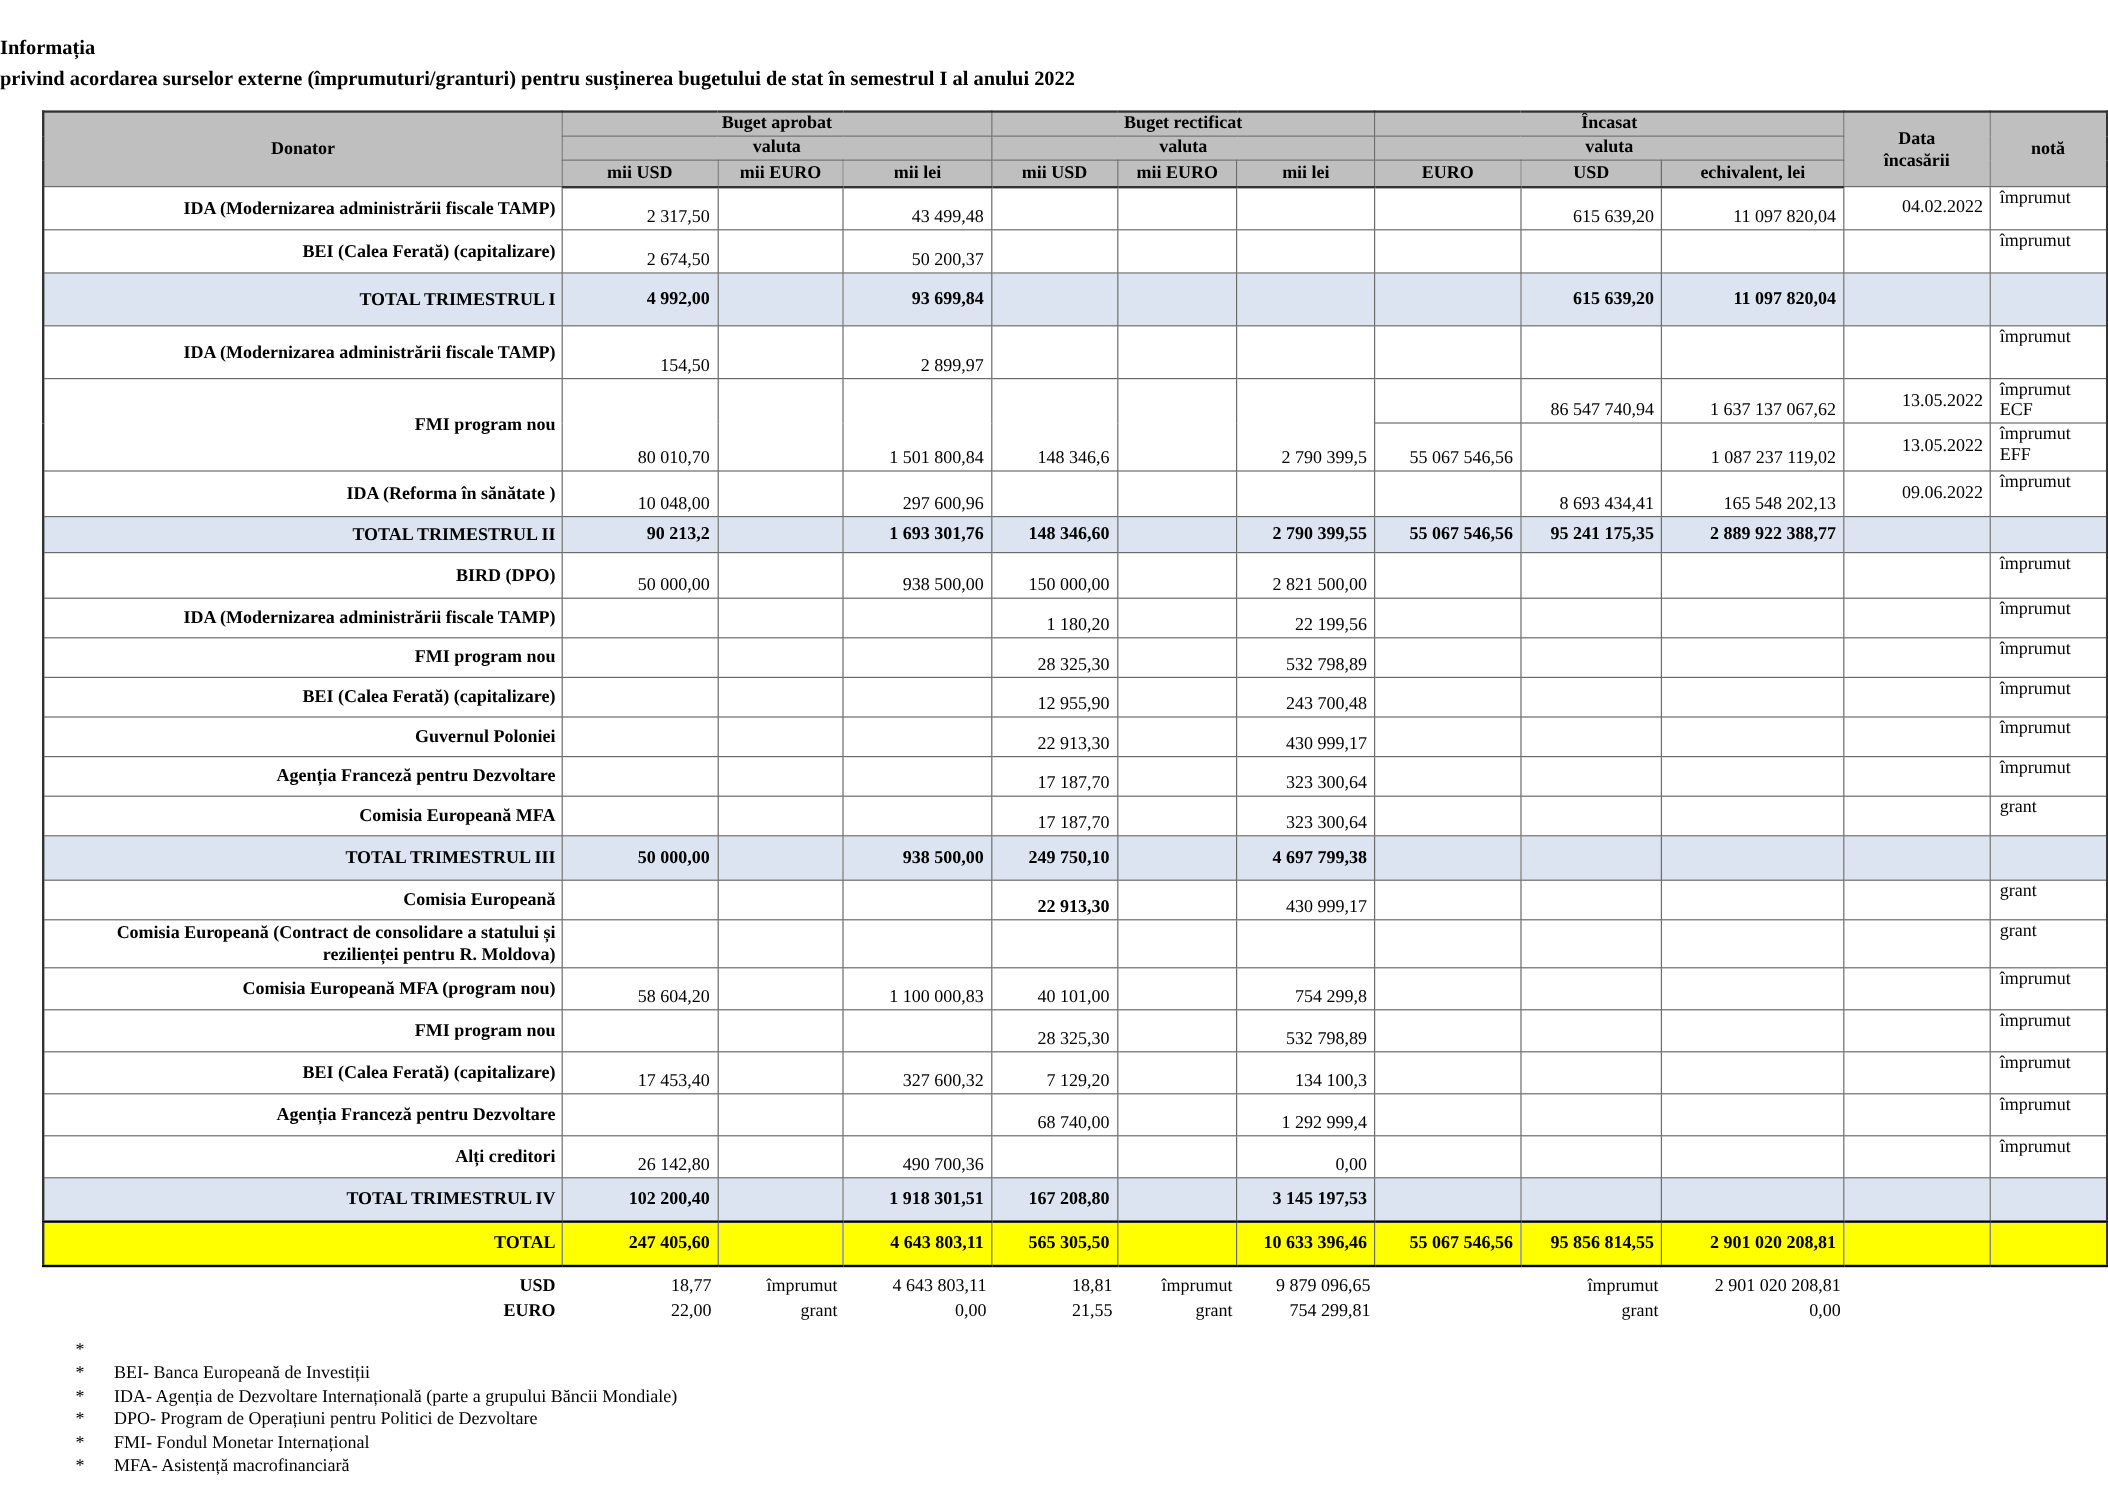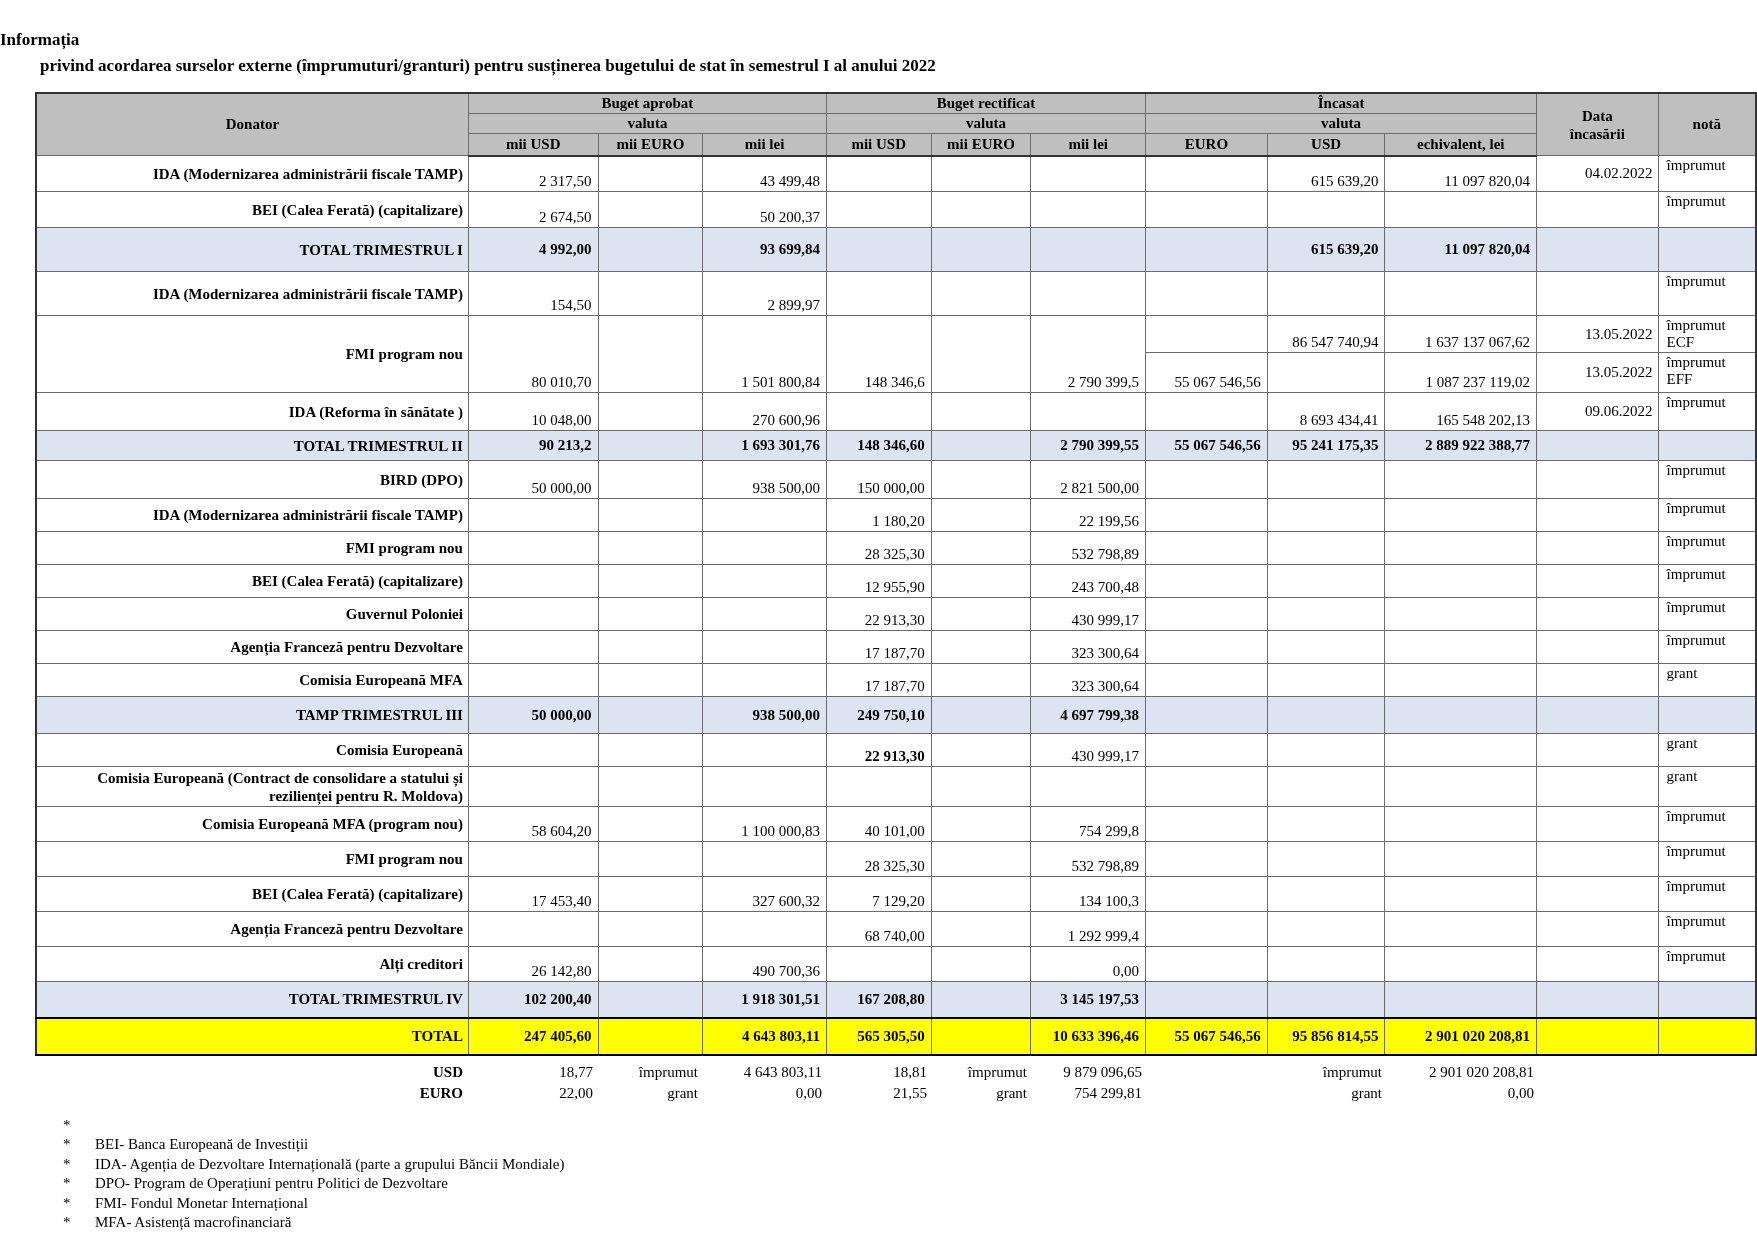--- a/index.html
+++ b/index.html
@@ -1,19 +1,19 @@
 <!DOCTYPE html>
 <html style="--header-bg: #bfbfbf; --subtotal-bg: #dbe4f0; --total-bg: #ffff00;"><head>
 <meta charset="utf-8">
 <style>
   html,body{margin:0;padding:0;background:#ffffff;}
   .page{width:1757px;height:1242px;background:#fff;font-family:"Liberation Serif","DejaVu Serif",serif;color:#000;overflow:hidden;position:relative;}
   .titles{text-align:left;padding-top:30px;}
   .title-l1{font-size:17px;font-weight:bold;}
-  .title-l2{font-size:17px;font-weight:bold;margin-top:6px;padding-left:40px;}
+  .title-l2{font-size:17px;font-weight:bold;margin-top:6px;}
   table.tbl{margin:16px 0 0 35px;border-collapse:collapse;table-layout:fixed;border:2px solid #333;}
   .tbl th,.tbl td{border:1px solid #6b6b6b;font-size:15px;padding:1px 5px;box-sizing:border-box;overflow:hidden;}
   .tbl thead th{background:var(--header-bg,#bfbfbf);font-weight:bold;text-align:center;vertical-align:middle;}
   .tbl thead tr:last-child th{border-bottom:2px solid #333;}
   .pre{white-space:pre-line;line-height:18px;}
   td.donor{text-align:right;font-weight:bold;vertical-align:middle;padding-left:6px;line-height:18px;}
   td.num{text-align:right;vertical-align:bottom;padding-right:6px;}
   td.date{text-align:left;vertical-align:middle;padding-left:48px;}
   td.nota{text-align:left;vertical-align:top;padding-left:8px;line-height:17px;}
   tr.subtotal td{background:var(--subtotal-bg,#dbe4f0);font-weight:bold;vertical-align:middle;}
@@ -153,21 +153,21 @@
           <td class="num">55 067 546,56</td>
           <td class="num"></td>
           <td class="num">1 087 237 119,02</td>
           <td class="date">13.05.2022</td>
           <td class="nota">împrumut EFF</td>
         </tr>
         <tr class="data" style="height: 38px;">
           <td class="donor">IDA (Reforma în sănătate )</td>
           <td class="num">10 048,00</td>
           <td class="num"></td>
-          <td class="num">270 600,96</td>
+          <td class="num">297 600,96</td>
           <td class="num"></td>
           <td class="num"></td>
           <td class="num"></td>
           <td class="num"></td>
           <td class="num">8 693 434,41</td>
           <td class="num">165 548 202,13</td>
           <td class="date">09.06.2022</td>
           <td class="nota">împrumut</td>
         </tr>
         <tr class="subtotal" style="height: 30px;">
@@ -276,21 +276,21 @@
           <td class="num">17 187,70</td>
           <td class="num"></td>
           <td class="num">323 300,64</td>
           <td class="num"></td>
           <td class="num"></td>
           <td class="num"></td>
           <td class="date"></td>
           <td class="nota">grant</td>
         </tr>
         <tr class="subtotal" style="height: 37px;">
-          <td class="donor">TAMP TRIMESTRUL III</td>
+          <td class="donor">TOTAL TRIMESTRUL III</td>
           <td class="num">50 000,00</td>
           <td class="num"></td>
           <td class="num">938 500,00</td>
           <td class="num">249 750,10</td>
           <td class="num"></td>
           <td class="num">4 697 799,38</td>
           <td class="num"></td>
           <td class="num"></td>
           <td class="num"></td>
           <td class="date"></td>

